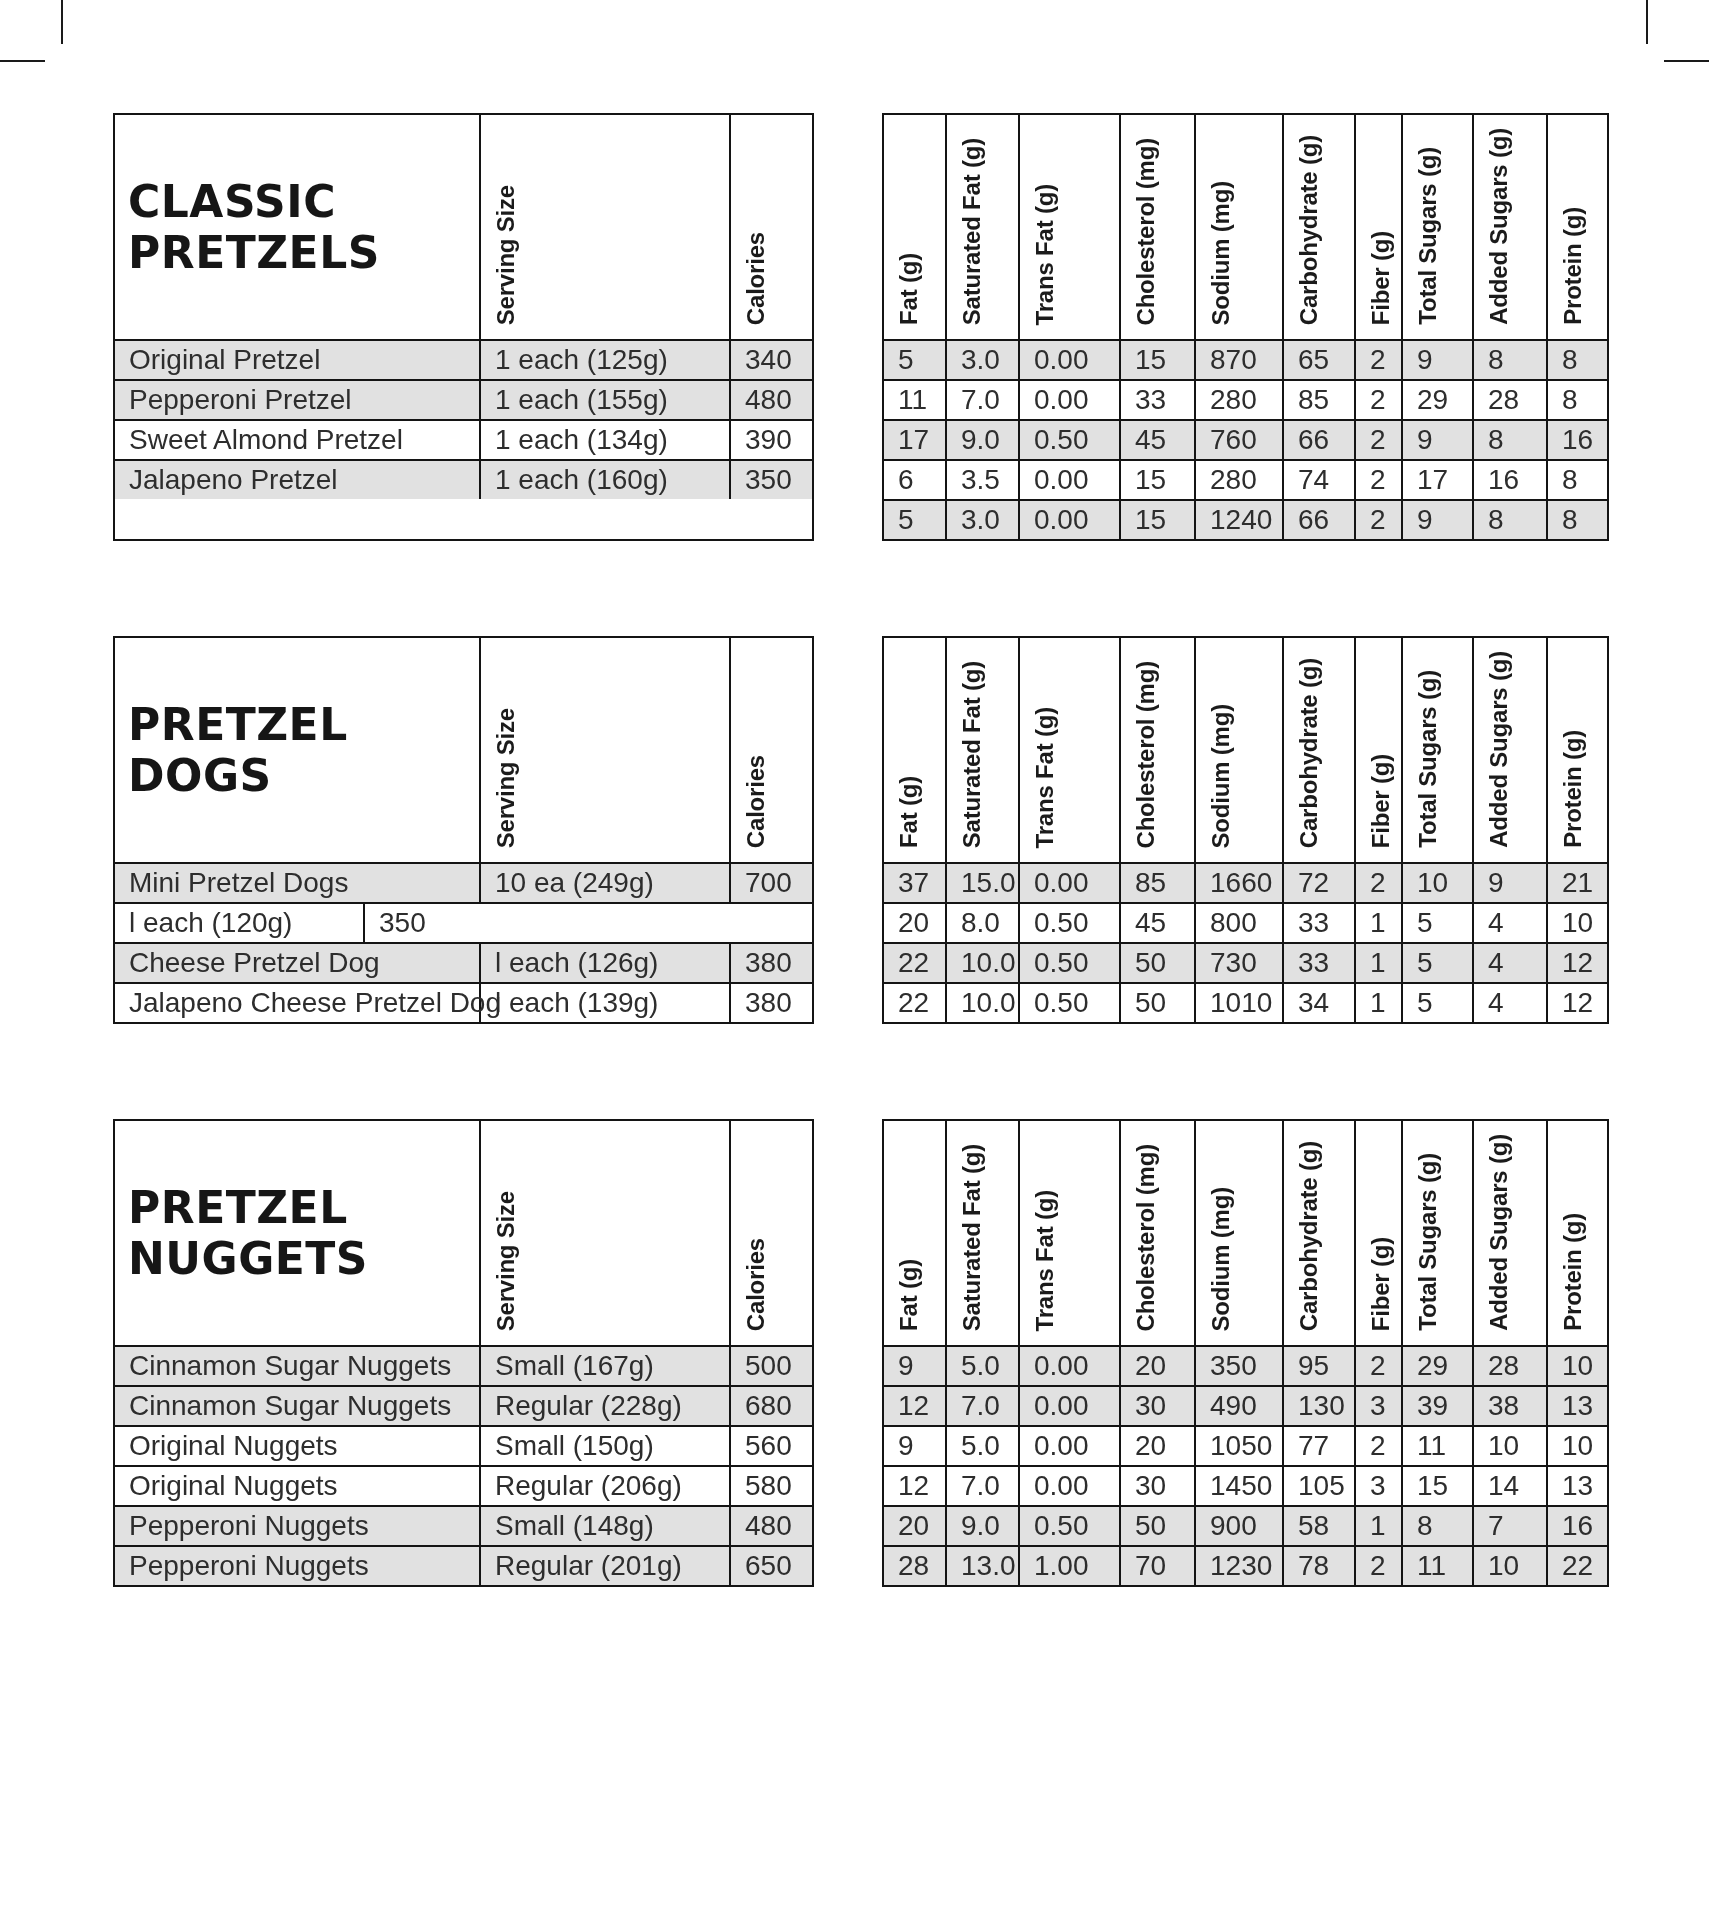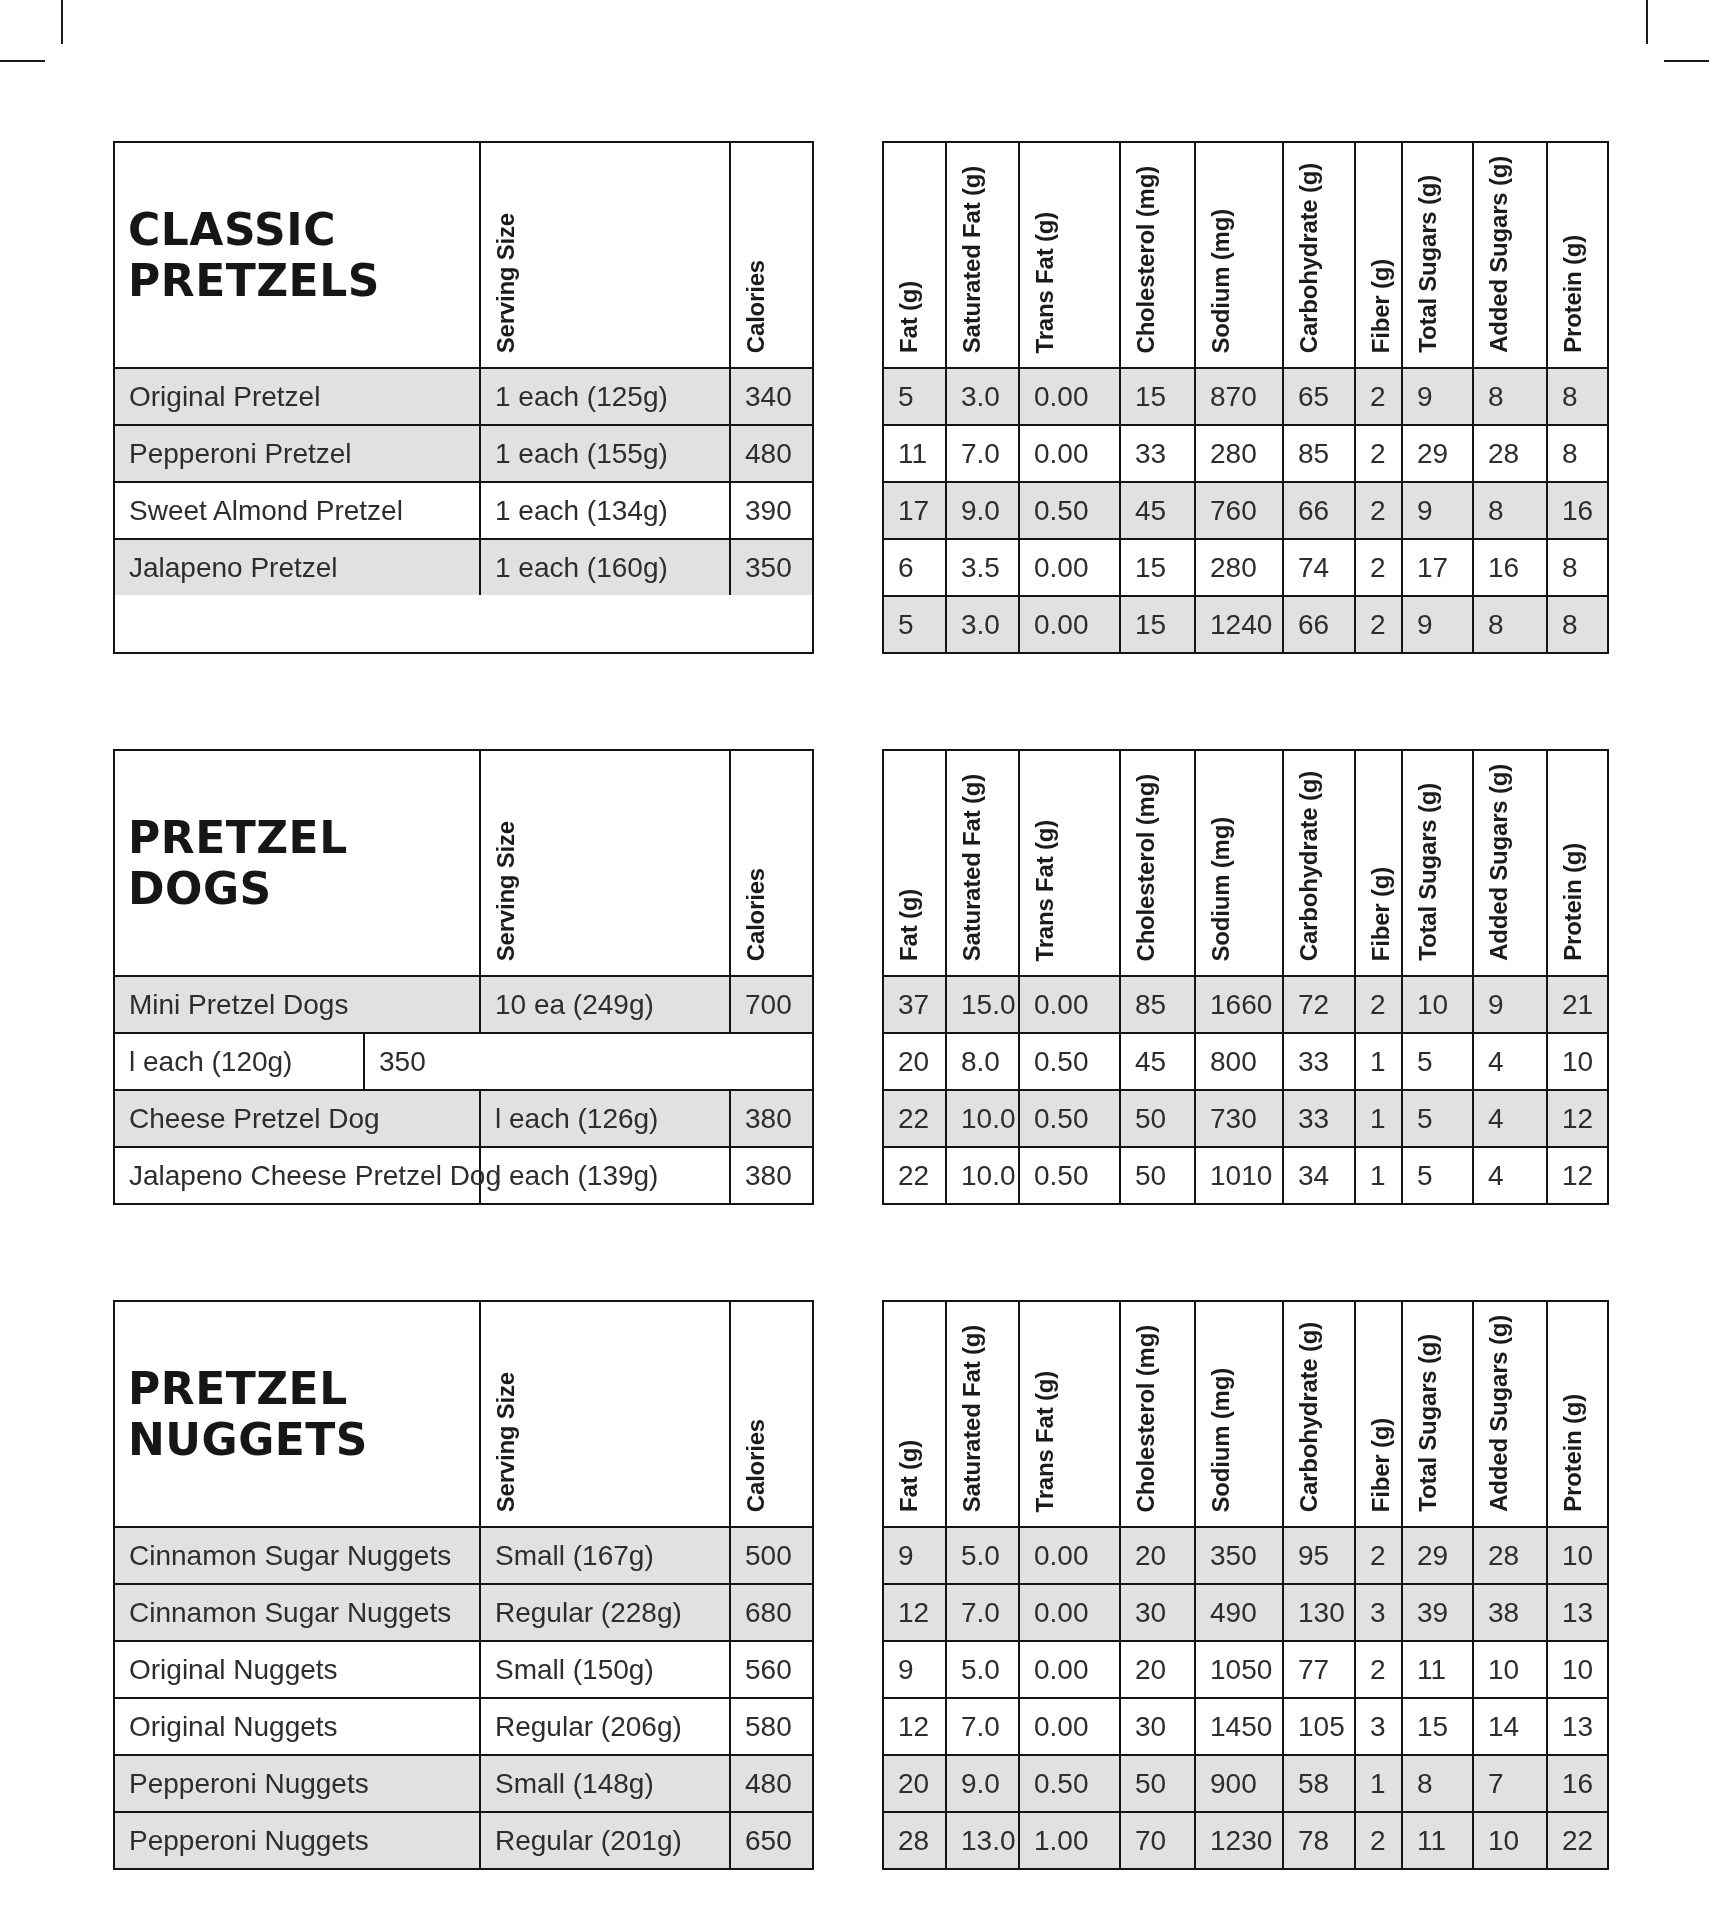--- a/index.html
+++ b/index.html
@@ -13,31 +13,31 @@
   .crop { position: absolute; background: #1a1a1a; }
   .crop.v { width: 2px; height: 44px; top: 0; }
   .crop.h { height: 2px; width: 45px; top: 60px; }
   .crop.tl-v { left: 61px; }
   .crop.tl-h { left: 0; }
   .crop.tr-v { left: 1646px; }
   .crop.tr-h { right: 0; }
 
   #tables { position: absolute; left: 113px; top: 113px; }
 
-  .section { display: flex; gap: 68px; margin-bottom: 95px; margin-top: 28px; }
+  .section { display: flex; gap: 68px; margin-bottom: 95px; }
 
   .ltable, .rtable {
     border: 2px solid #141414;
     background: #ffffff;
   }
   .ltable { width: 697px; }
   .rtable { width: 723px; }
 
   .lt-header, .rt-header { display: flex; height: 224px; background: #ffffff; }
-  .lt-row, .rt-row { display: flex; height: 57px; border-top: 2px solid #141414; box-sizing: border-box; }
+  .lt-row, .rt-row { display: flex; height: 40px; border-top: 2px solid #141414; box-sizing: border-box; }
   .lt-row.shaded, .rt-row.shaded { background: #e1e1e1; }
 
   .cell {
     box-sizing: border-box;
     border-right: 2px solid #141414;
     position: relative;
     display: flex;
     align-items: center;
     padding-left: 14px;
     font-size: 28px;

